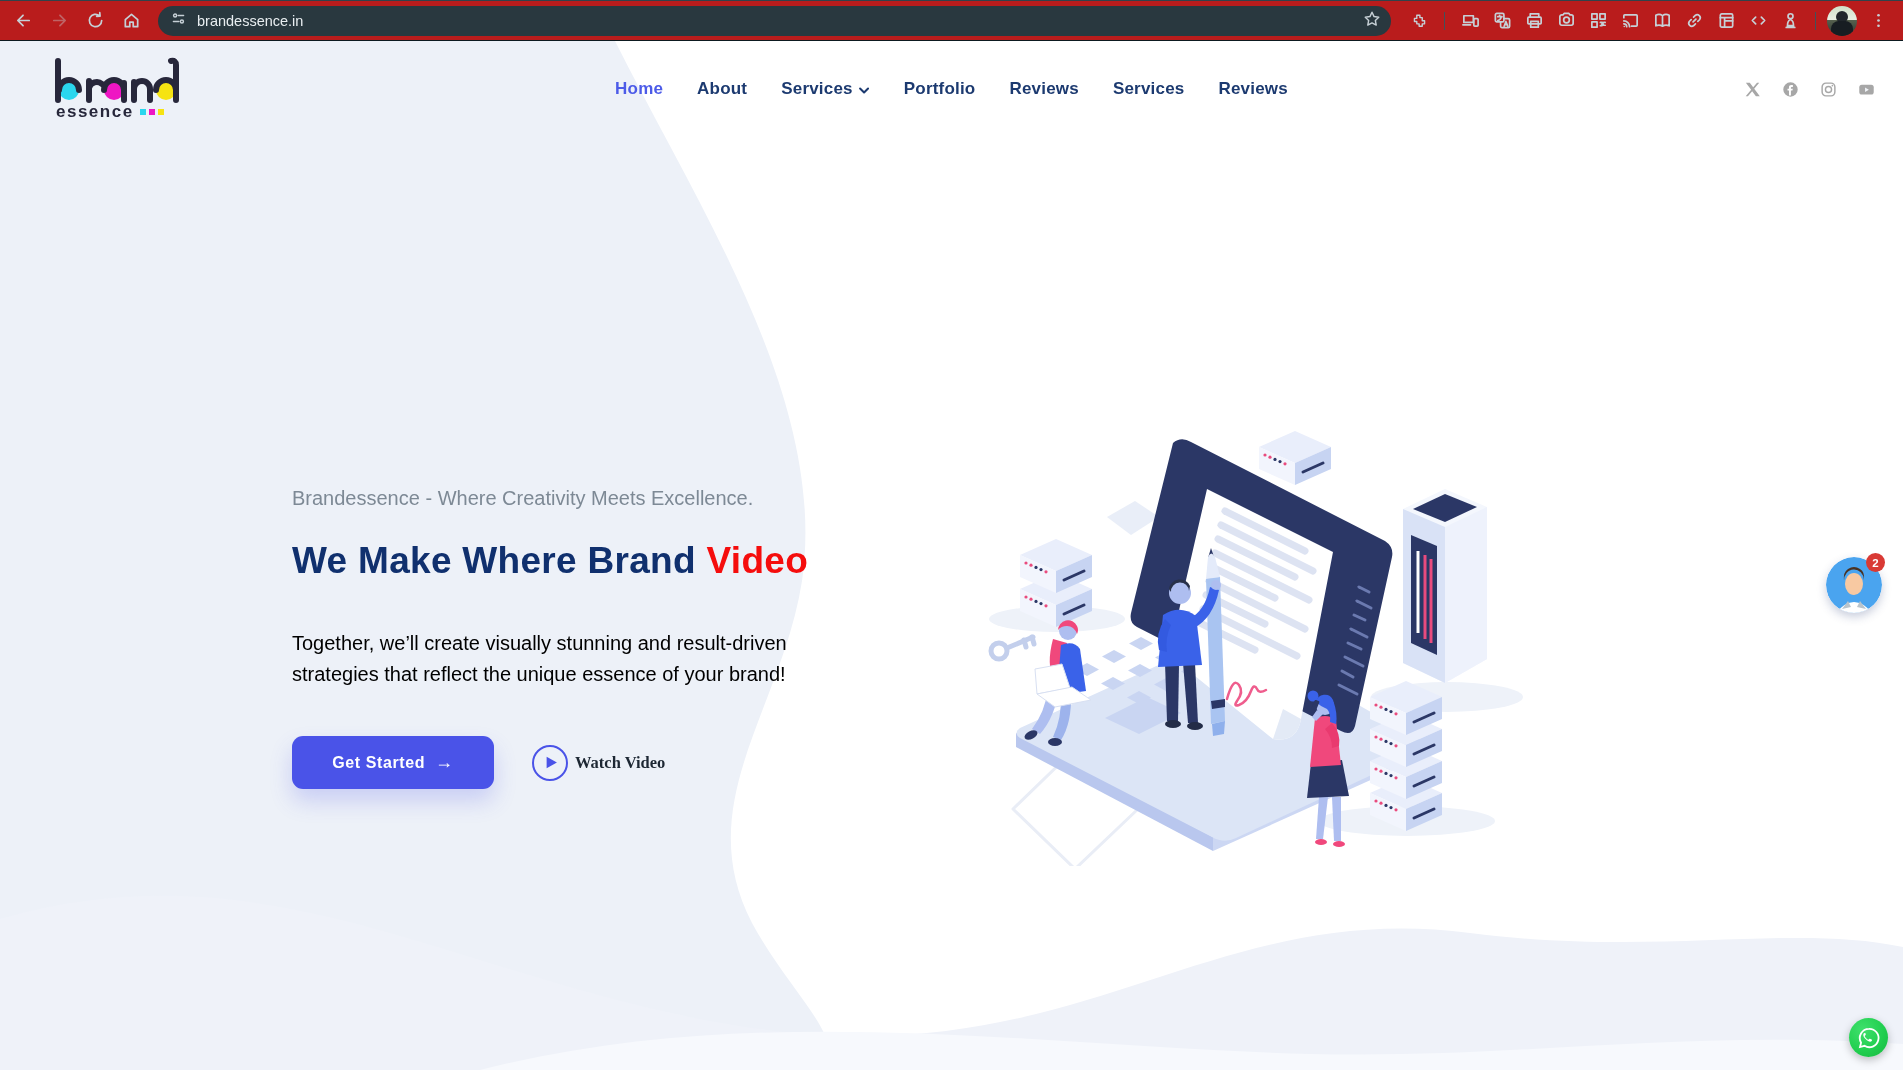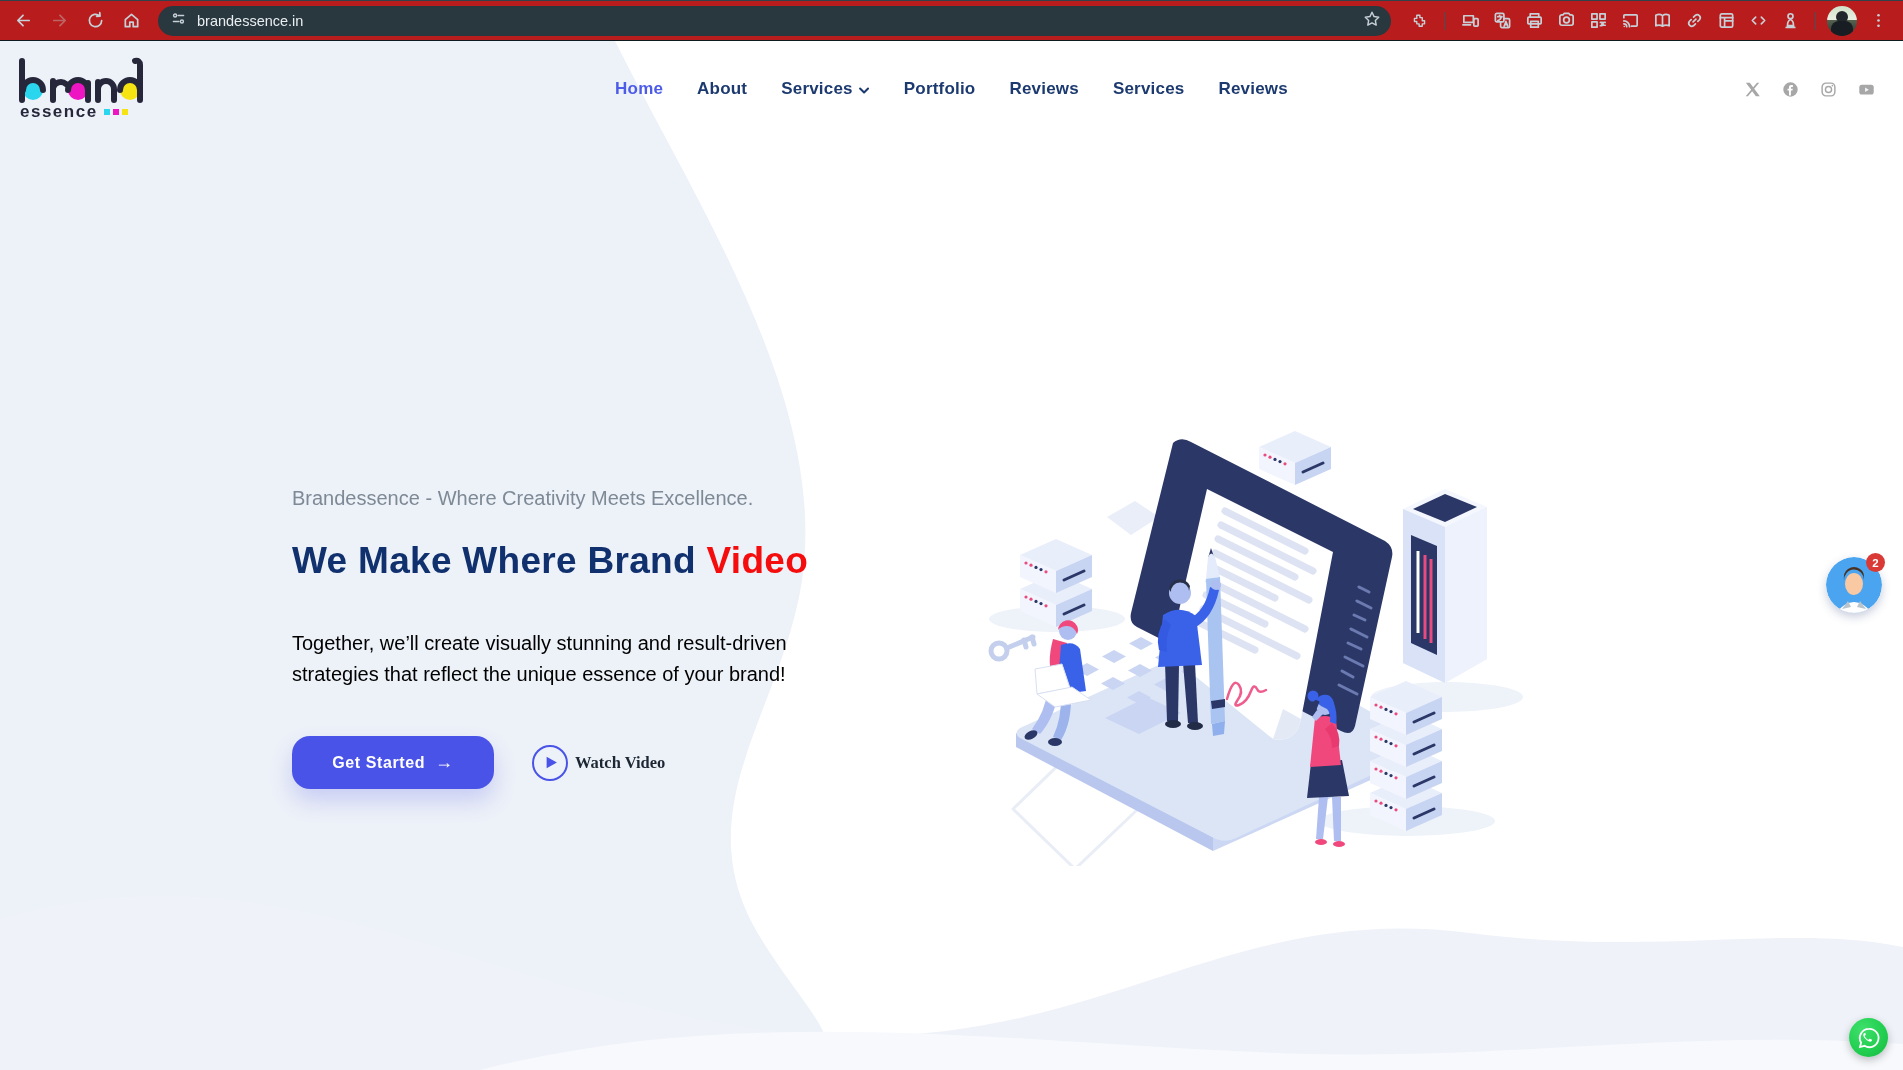--- a/index.html
+++ b/index.html
@@ -25,37 +25,37 @@
   .ext-icons .tb-btn { width:28px; }
   .avatar-btn { width:30px; height:30px; border-radius:50%; overflow:hidden; flex:0 0 auto; cursor:pointer; position:relative; background:linear-gradient(180deg,#cfe0c8 0%,#e8efe2 45%,#57624f 46%,#2c3530 100%); }
   .avatar-btn .head { position:absolute; left:9px; top:5px; width:12px; height:12px; border-radius:50%; background:#20262b; }
   .avatar-btn .body { position:absolute; left:4px; top:15px; width:22px; height:16px; border-radius:8px 8px 0 0; background:#171d22; }
 
   
   .page { position:relative; width:1903px; height:1029px; background:#fff; overflow:hidden; }
   .bg-svg { position:absolute; inset:0; width:100%; height:100%; z-index:0; }
 
   .site-header { position:relative; z-index:5; height:96px; display:flex; align-items:center; padding:0 28px 0 12px; }
-  .logo { display:flex; flex-direction:column; line-height:1; cursor:pointer; flex:0 0 auto; }
+  .logo { display:flex; flex-direction:column; line-height:1; cursor:pointer; flex:0 0 auto;margin-left:36px; }
   .main-nav { position:absolute; left:50%; transform:translateX(-50%); display:flex; align-items:flex-start; gap:34px; }
   .main-nav a { text-decoration:none; color:#1c3a70; font-size:17px; font-weight:600; letter-spacing:.2px; display:flex; align-items:center; gap:6px; cursor:pointer; }
   .main-nav a.active { color:#4c5be8; }
   .main-nav .chev { width:11px; height:11px; stroke:#1c3a70; stroke-width:2; fill:none; stroke-linecap:round; stroke-linejoin:round; margin-top:2px; }
   .social { margin-left:auto; display:flex; align-items:center; gap:21px; }
   .social span { display:flex; cursor:pointer; }
   .social svg { width:17px; height:17px; fill:#a7a7a7; }
 
   .hero-copy { position:absolute; z-index:4; left:292px; top:446px; width:640px; }
   .kicker { font-size:20px; color:#7d8995; margin-bottom:30px; }
   .hero-title { font-size:37px; font-weight:700; color:#10306e; letter-spacing:.3px; margin-bottom:46px; }
   .hero-title .accent { color:#f50d0d; }
   .hero-desc { font-size:20px; color:#000000; line-height:1.55; width:565px; margin-bottom:46px; }
   .cta-row { display:flex; align-items:center; gap:38px; }
   .btn-primary {
-    width:202px; height:53px; background:#4a53e8; color:#fff; border:none; border-radius:18px;
+    width:202px; height:53px; background:#4a53e8; color:#fff; border:none; border-radius:11px;
     font-size:16px; font-weight:600; letter-spacing:.6px; display:flex; align-items:center; justify-content:center; gap:10px;
     cursor:pointer; box-shadow:0 12px 22px rgba(74,83,232,.22); font-family:"Liberation Sans",sans-serif;
   }
   .btn-primary .arrow { font-size:18px; }
   .watch { display:flex; align-items:center; gap:7px; cursor:pointer;font-family:Liberation Serif, serif; }
   .play-circle { width:36px; height:36px; border:2px solid #4a53e8; border-radius:50%; display:flex; align-items:center; justify-content:center; }
   .play-circle svg { width:13px; height:13px; fill:#4a53e8; margin-left:2px; }
   .watch-label { font-size:16.5px; font-weight:700; color:#1d2733; }
 
   .hero-illustration { position:absolute; z-index:2; left:975px; top:360px; width:560px; height:465px; }

